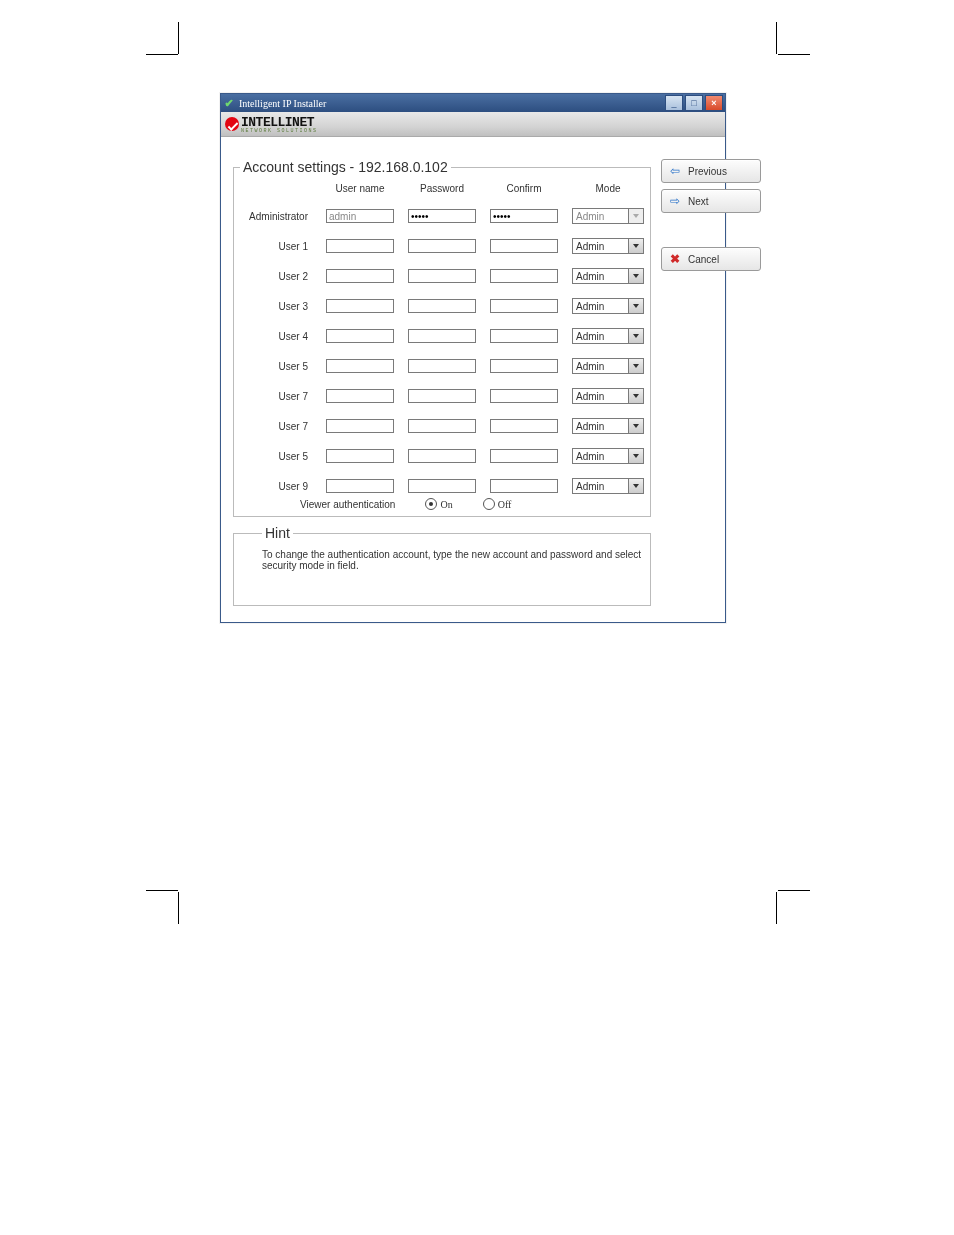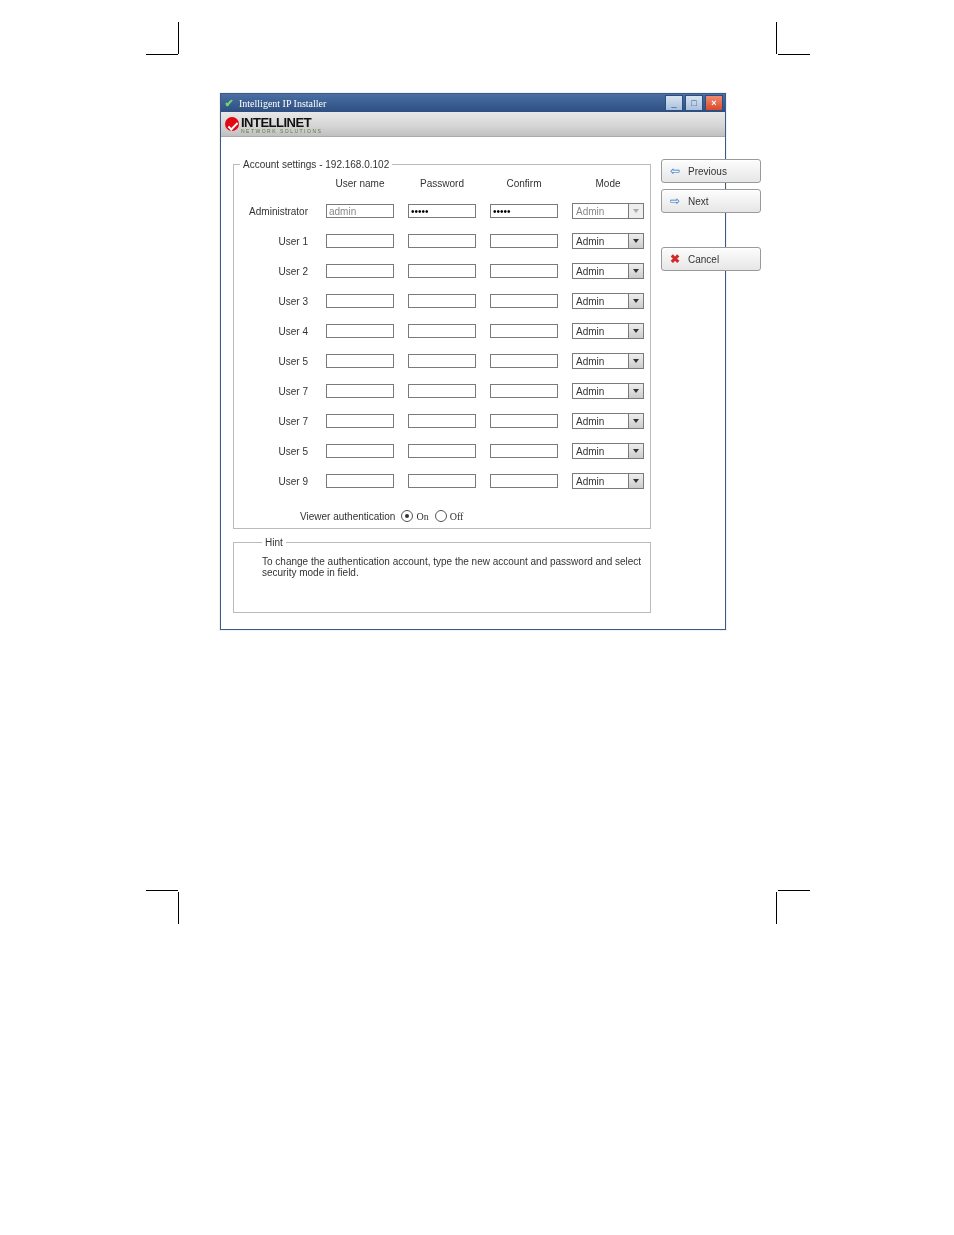--- a/index.html
+++ b/index.html
@@ -47,21 +47,21 @@
     display:inline-flex;align-items:center;justify-content:center;
     font-size:9px;color:#2d4e80;
   }
   .tb-btn.close{background:linear-gradient(to bottom,#f08a70,#d94a2a);color:#fff;font-weight:bold;}
   .brandbar{
     height:24px;
     background:linear-gradient(to bottom,#e8e8e8 0%,#d4d4d4 60%,#c0c0c0 100%);
     border-bottom:1px solid #aaa;
     display:flex;align-items:center;padding-left:4px;
   }
-  .brandlogo{display:flex;align-items:center;}
+  .brandlogo{display:flex;align-items:center;font-family:Liberation Mono, monospace;}
   .brandlogo .mark{
     width:14px;height:14px;border-radius:7px;
     background:#e30613;margin-right:2px;position:relative;
   }
   .brandlogo .mark::after{
     content:"";position:absolute;left:3px;top:6px;width:8px;height:3px;
     border-left:2px solid #fff;border-bottom:2px solid #fff;
     transform:rotate(-45deg);
   }
   .brandlogo .txt{font-weight:900;font-size:13px;color:#111;letter-spacing:-0.5px;}
@@ -75,21 +75,21 @@
     min-height:320px;
   }
   .leftcol{flex:1;}
   .rightcol{width:90px;}
 
   fieldset{
     border:1px solid #bbb;
     padding:8px 6px 6px 6px;
     margin:0 0 8px 0;
   }
-  legend{font-size:10px;color:#333;padding:0 3px;}
+  legend{font-size:14px;color:#333;padding:0 3px;}
 
   .grid{
     display:grid;
     grid-template-columns: 72px 68px 68px 68px 72px;
     column-gap:4px;
     row-gap:4px;
     align-items:center;
     gap:14px;
   }
   .hdr{font-size:10px;text-align:center;color:#333;}
@@ -110,22 +110,22 @@
     display:flex;align-items:center;justify-content:center;
   }
   .sel .arrow::after{
     content:"";border-left:3px solid transparent;border-right:3px solid transparent;
     border-top:4px solid #333;
   }
   .sel.dis .arrow{background:#eee;}
   .sel.dis .arrow::after{border-top-color:#aaa;}
 
   .authrow{
-    display:flex;align-items:center;gap:6px;
-    font-size:10px;color:#333;margin-top:21px;padding-left:60px;
+    display:flex;align-items:center;gap:30px;
+    font-size:10px;color:#333;margin-top:4px;padding-left:60px;
   }
   .radio{display:flex;align-items:center;gap:3px;font-family:Liberation Serif, serif;}
   .rdot{
     width:10px;height:10px;border:1px solid #555;border-radius:50%;
     display:inline-flex;align-items:center;justify-content:center;background:#fff;
   }
   .rdot.on::after{content:"";width:4px;height:4px;border-radius:50%;background:#333;}
 
   .hintbox{font-size:10px;color:#333;padding-left:28px;}
 

